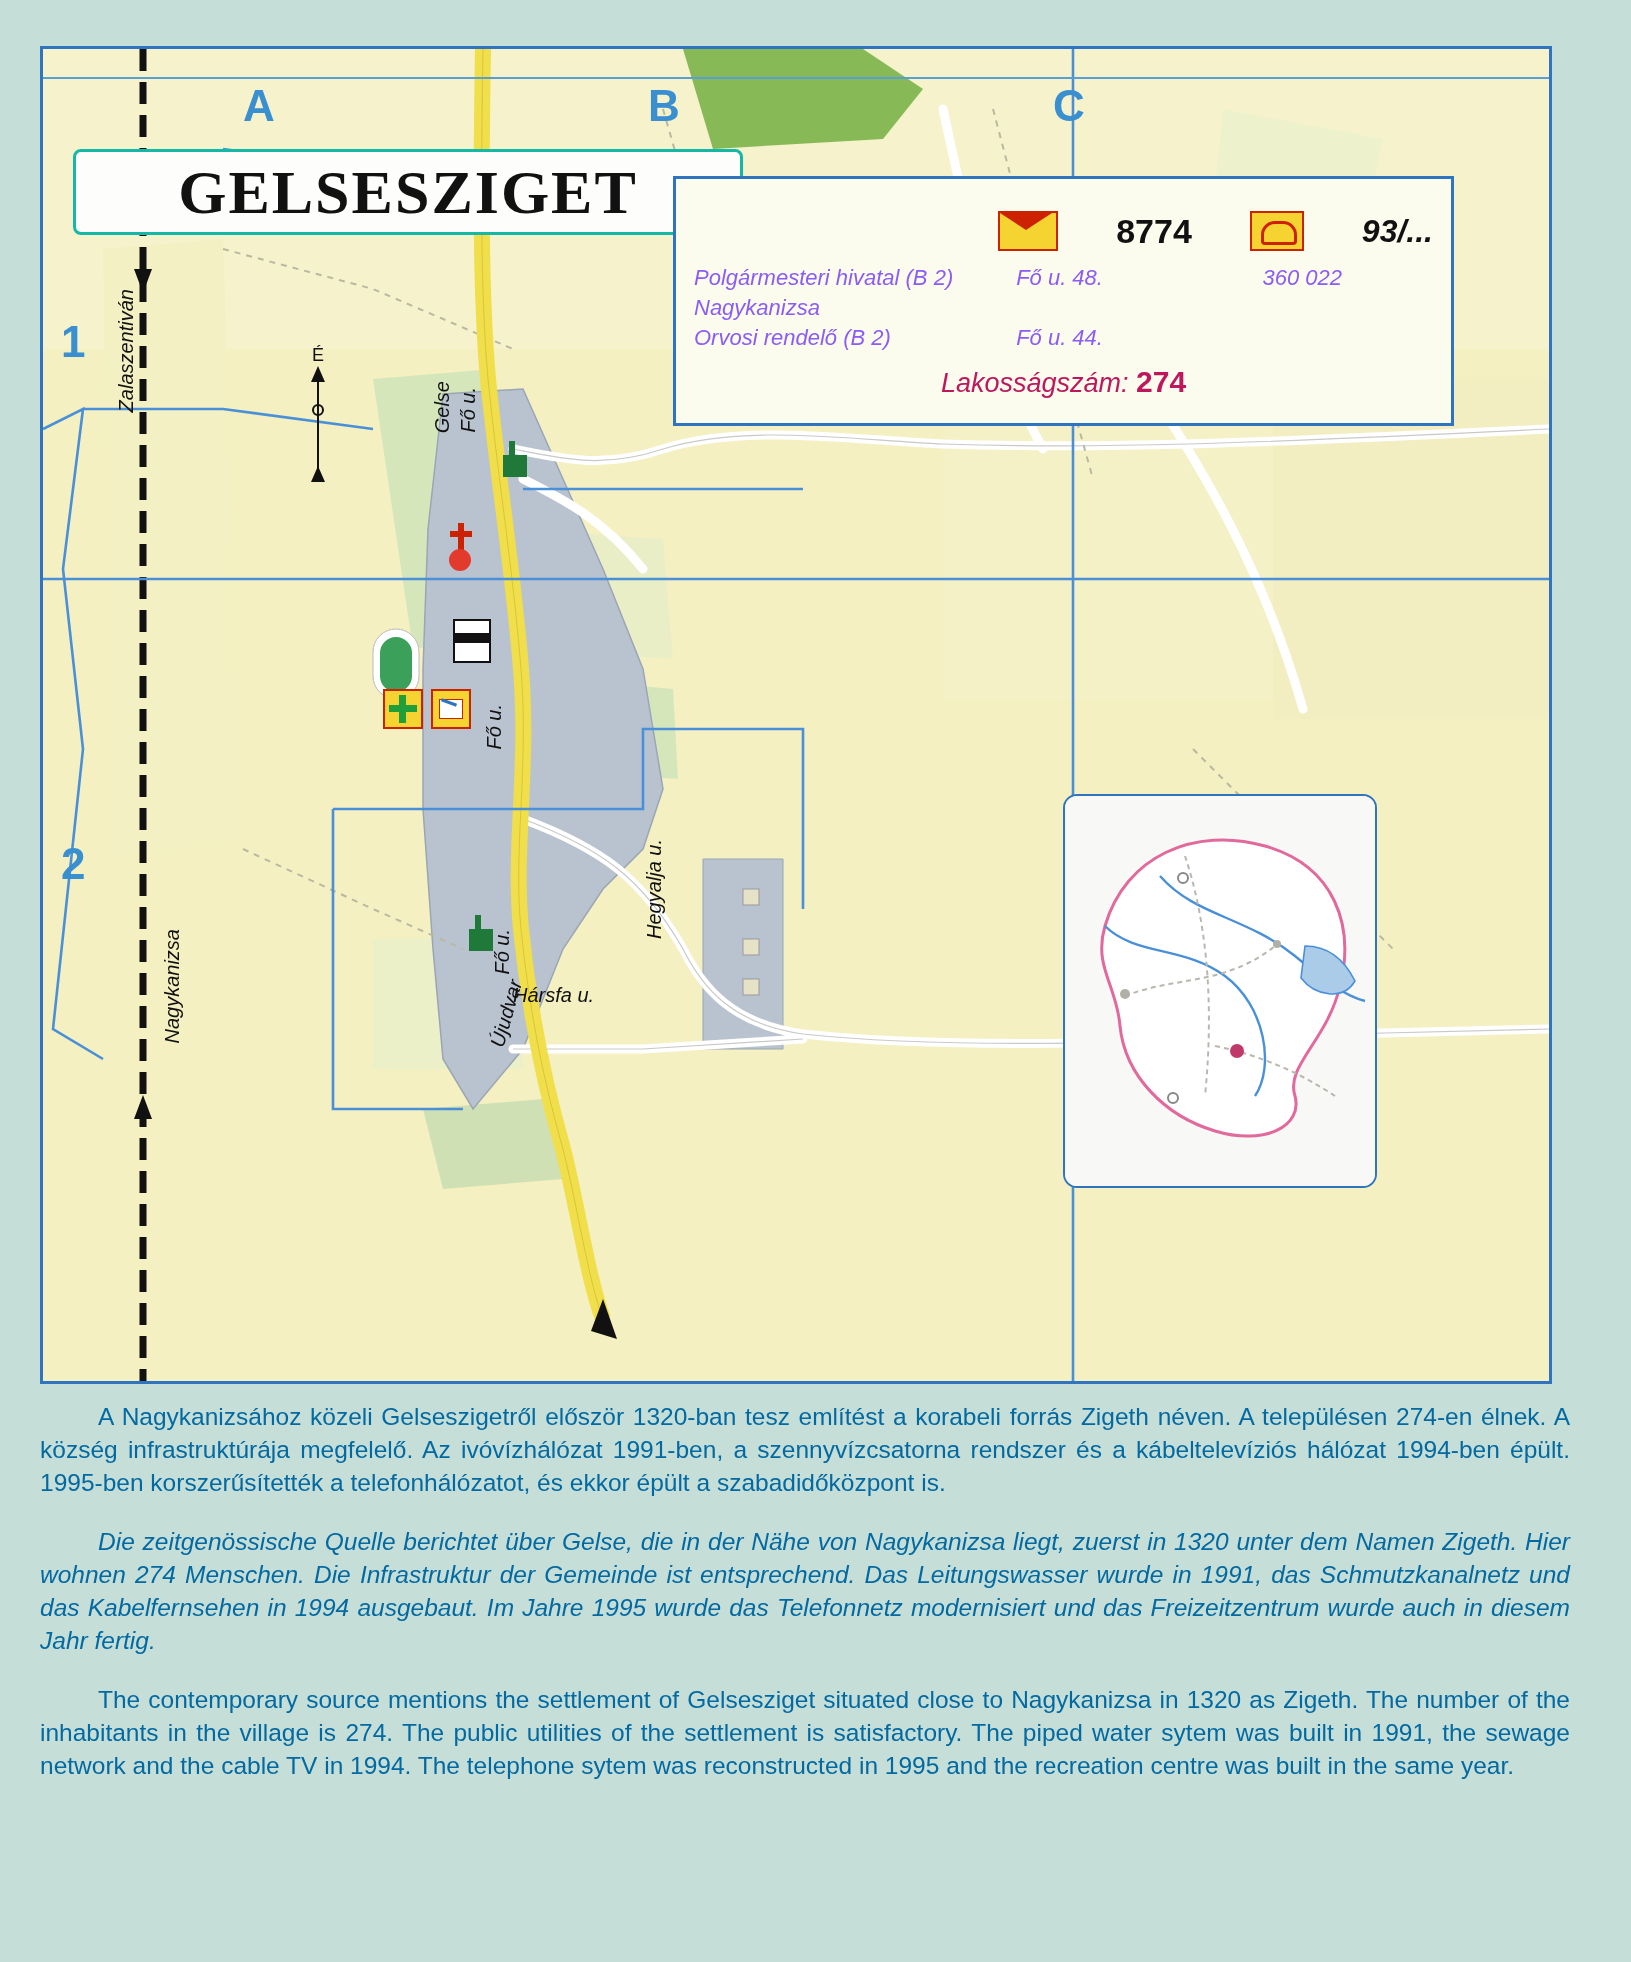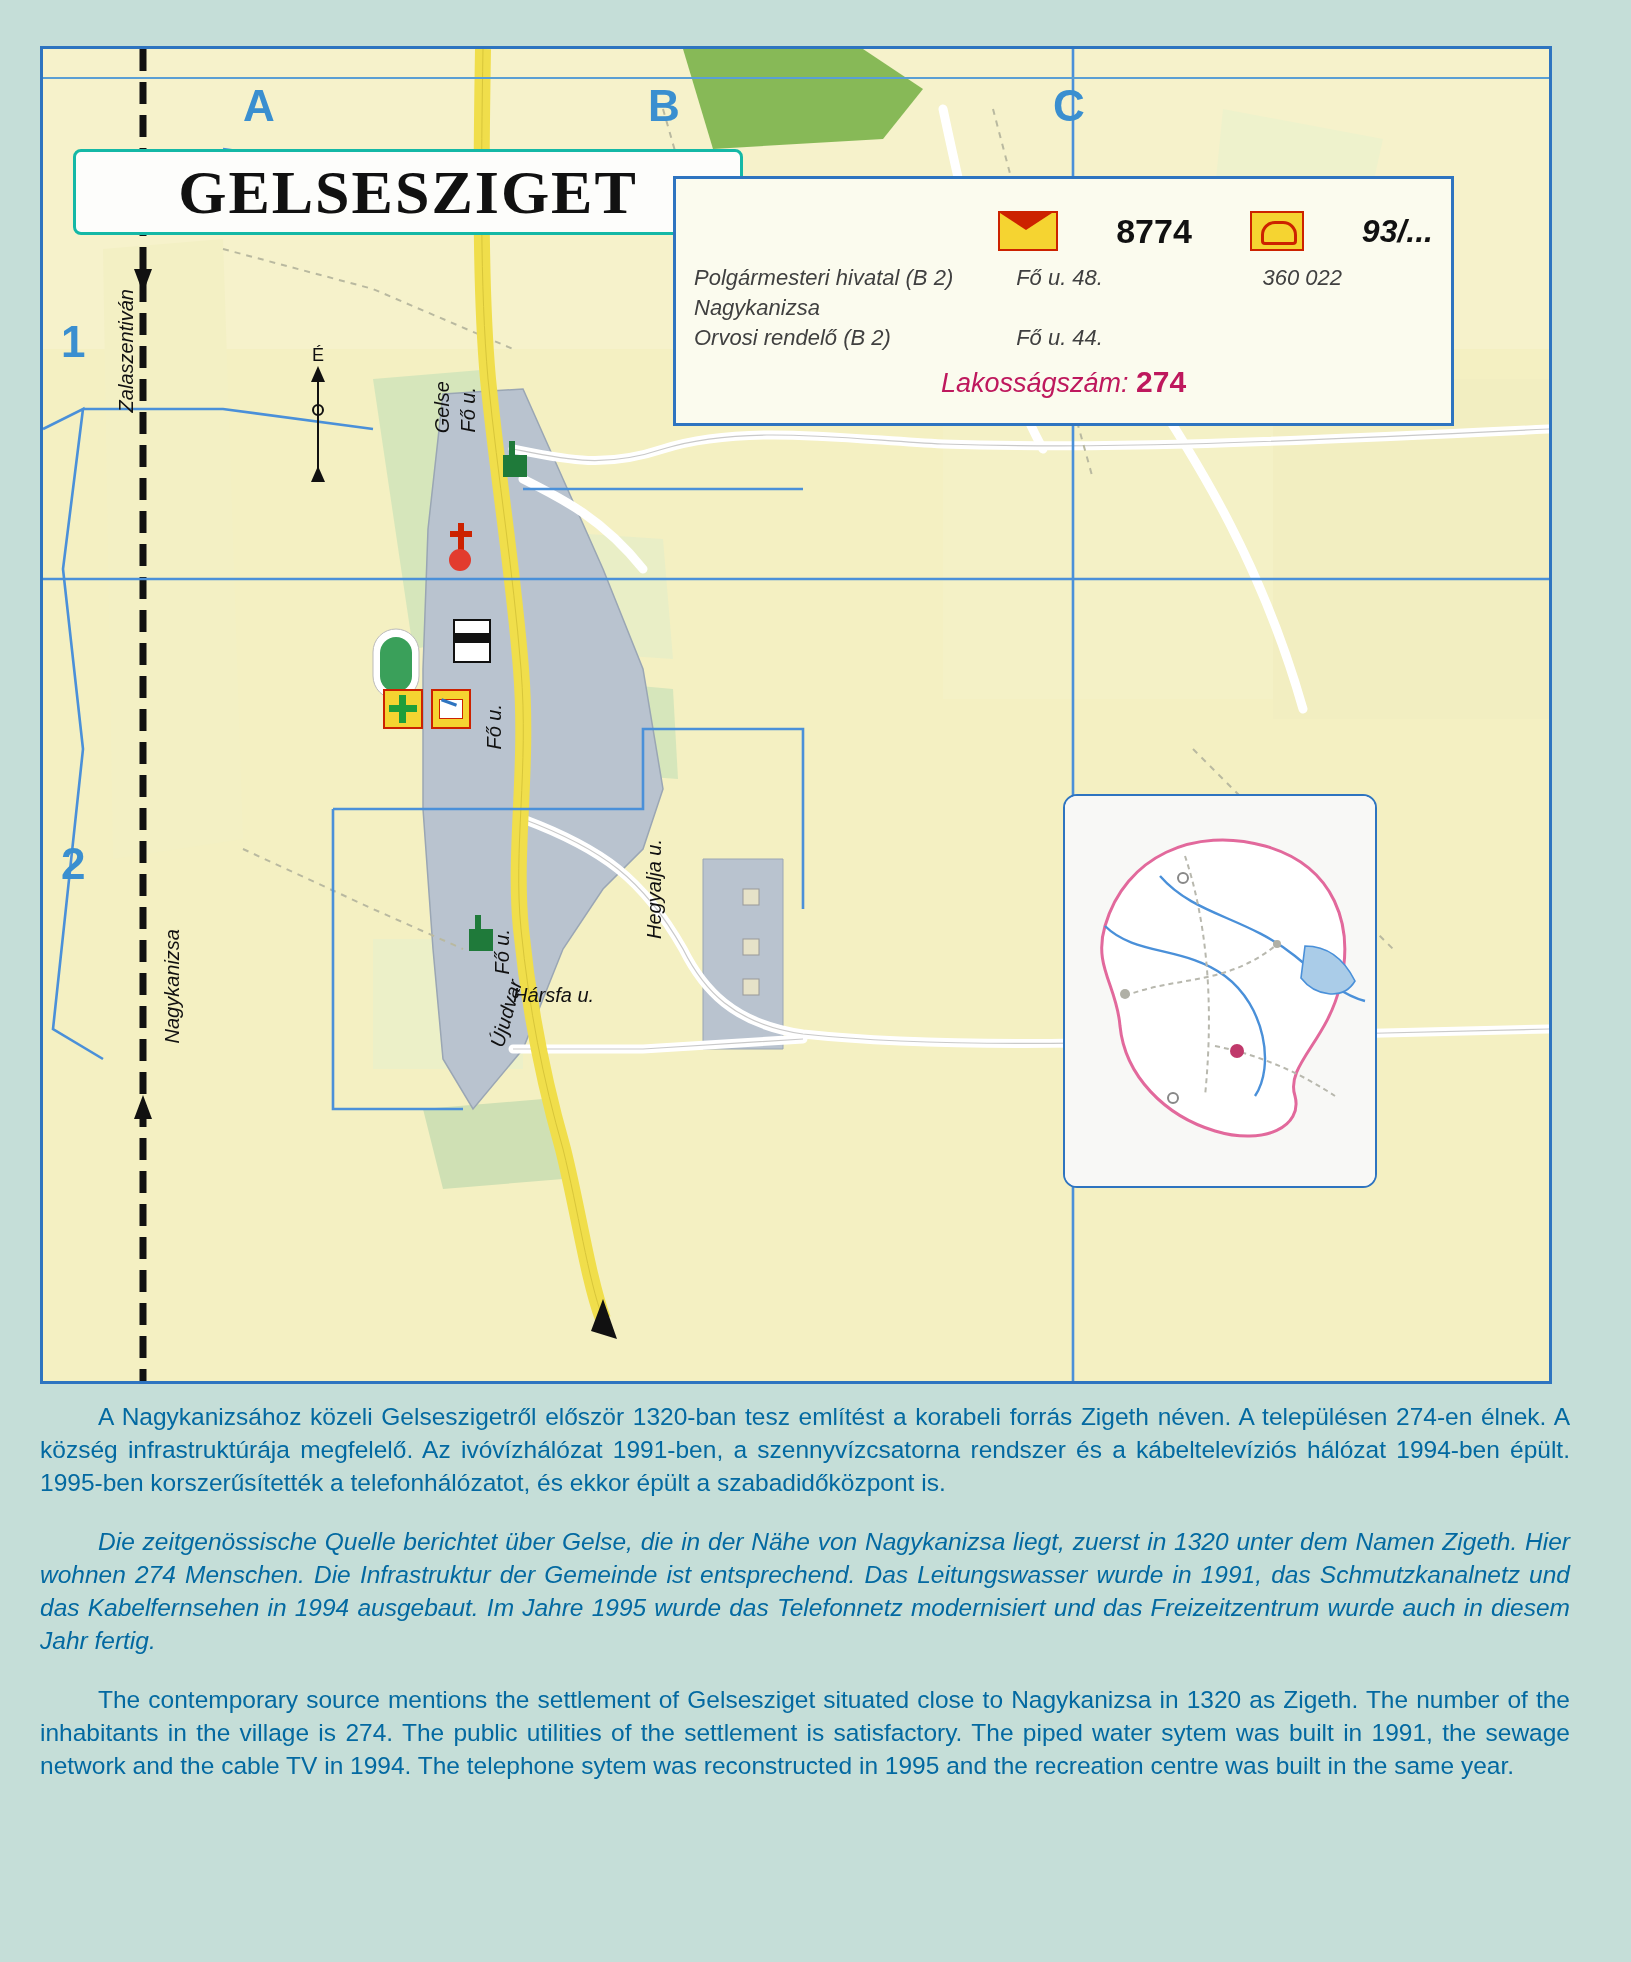--- a/index.html
+++ b/index.html
@@ -56,21 +56,21 @@
   .tel-icon{
     width:50px;height:36px;background:#f5d431;border:2px solid #cc2200;
     position:relative;display:inline-block;
   }
   .tel-icon:after{
     content:"";position:absolute;left:9px;top:8px;width:30px;height:18px;
     border:3px solid #cc2200;border-radius:14px 14px 4px 4px;
   }
   .area{font-size:32px;font-weight:bold;color:#111;font-style:italic;}
   .info-rows{margin-top:6px;}
-  .info-row{display:flex;font-style:italic;font-size:22px;color:#404040;line-height:30px;}
+  .info-row{display:flex;font-style:italic;font-size:22px;color:#8b5cf6;line-height:30px;}
   .ir-name{width:340px;}
   .ir-addr{width:260px;}
   .ir-tel{width:180px;text-align:left;}
   .pop-line{
     text-align:center;margin-top:12px;font-size:27px;font-style:italic;color:#be185d;
   }
   .pop-line b{font-style:normal;font-weight:bold;font-size:30px;}
   
   #scale-block{position:absolute;left:320px;top:300px;width:230px;}
   .scale-txt{font-size:30px;color:#111;font-style:italic;text-align:center;}

